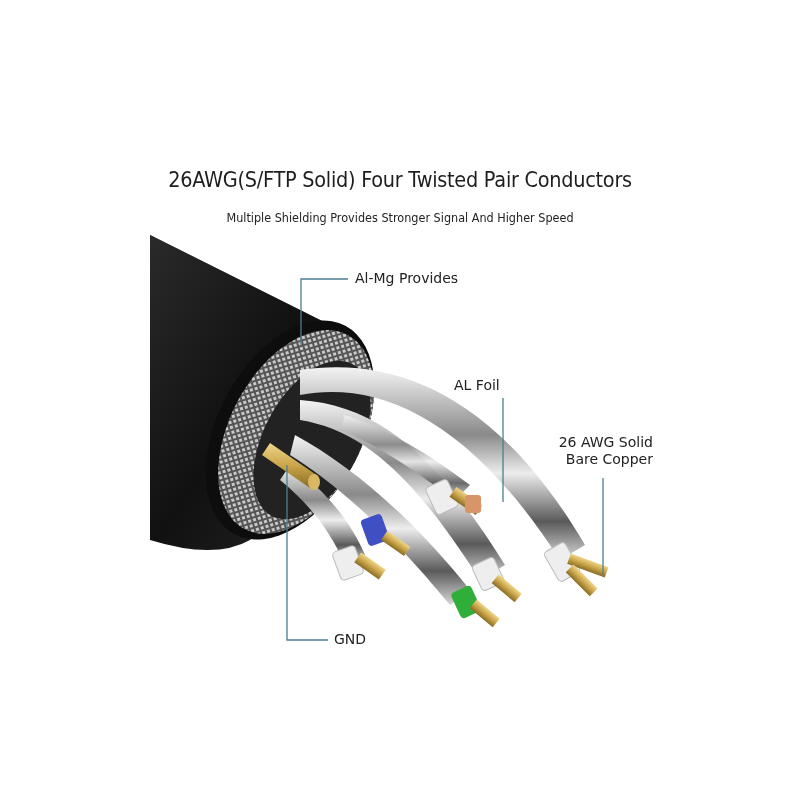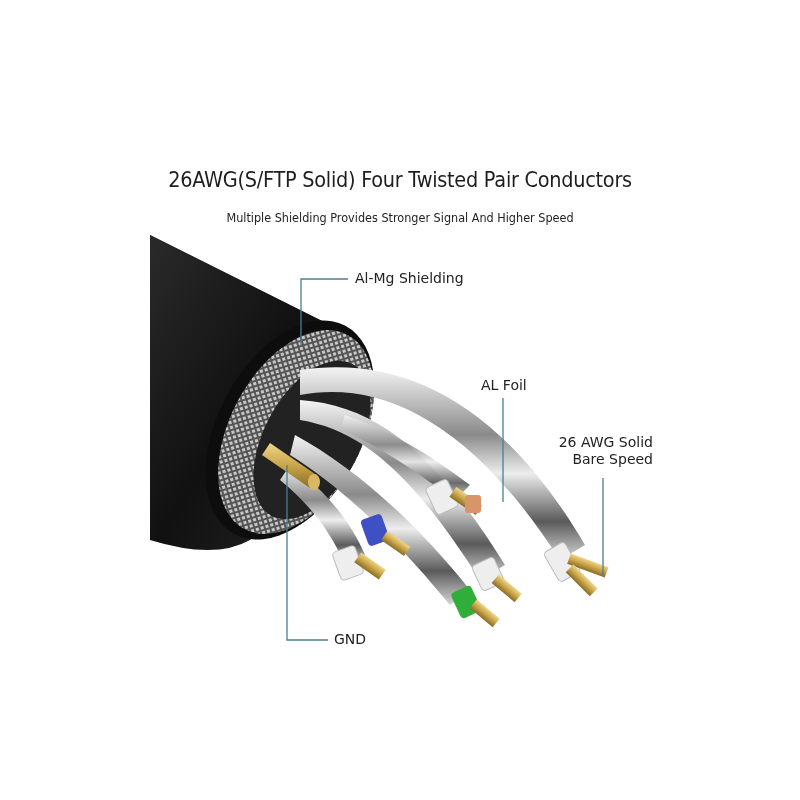--- a/index.html
+++ b/index.html
@@ -98,19 +98,19 @@
   </g>
 
   <g stroke="#4a7f93" stroke-width="1.3" fill="none">
     <polyline points="348,279 301,279 301,345"></polyline>
     <polyline points="503,398 503,502"></polyline>
     <polyline points="603,478 603,575"></polyline>
     <polyline points="287,465 287,640 328,640"></polyline>
   </g>
 </svg>
 
-<div class="label" style="left:355px; top:270px;">Al-Mg Shielding</div>
-<div class="label" style="left:481px; top:377px;">AL Foil</div>
+<div class="label" style="left:355px; top:270px;">Al-Mg Provides</div>
+<div class="label" style="left:454px; top:377px;">AL Foil</div>
 <div class="label center" style="left:553px; top:434px; width:100px;">
   <div>26 AWG Solid</div>
-  <div>Bare Speed</div>
+  <div>Bare Copper</div>
 </div>
 <div class="label" style="left:334px; top:631px;">GND</div>
 
 </body></html>

